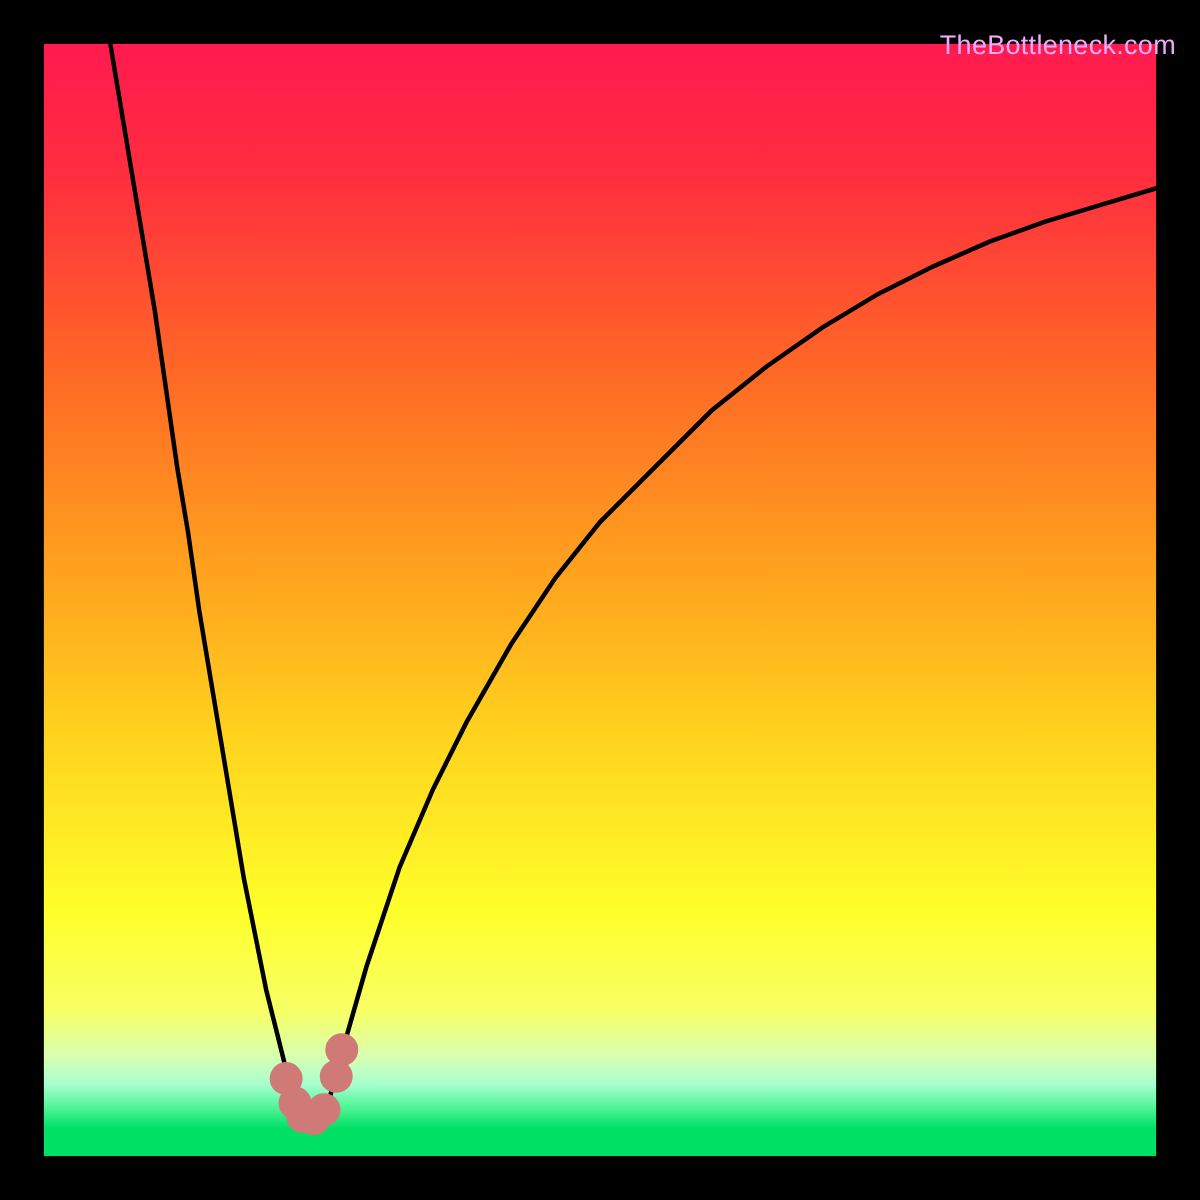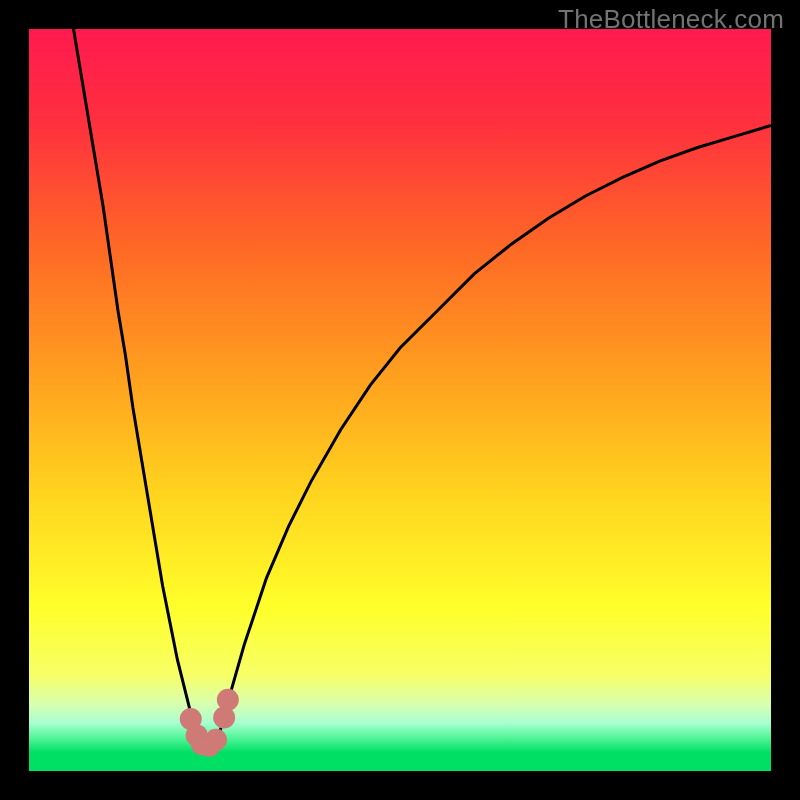--- a/index.html
+++ b/index.html
@@ -26,24 +26,24 @@
     width: 742px;
     height: 742px;
     overflow: hidden;
   }
   .gradient {
     position: absolute;
     left: 0; top: 0; right: 0; bottom: 0;
   }
   .watermark {
     position: absolute;
-    top: 4px;
+    top: 20px;
     right: 16px;
-    color: #737373;
-    font-size: 26px;
+    color: #f0abfc;
+    font-size: 18px;
     letter-spacing: 0.2px;
     font-weight: 400;
     user-select: none;
   }
   svg.curves {
     position: absolute;
     left: 0; top: 0;
     width: 742px;
     height: 742px;
     overflow: visible;

